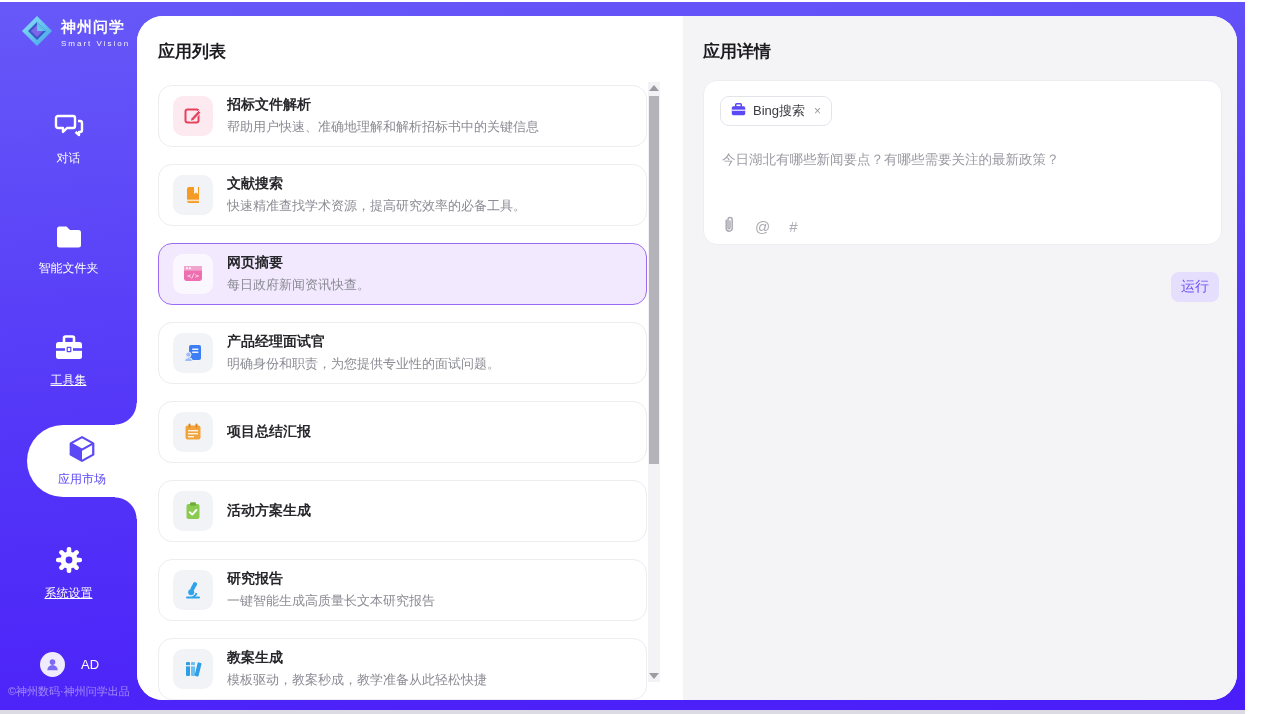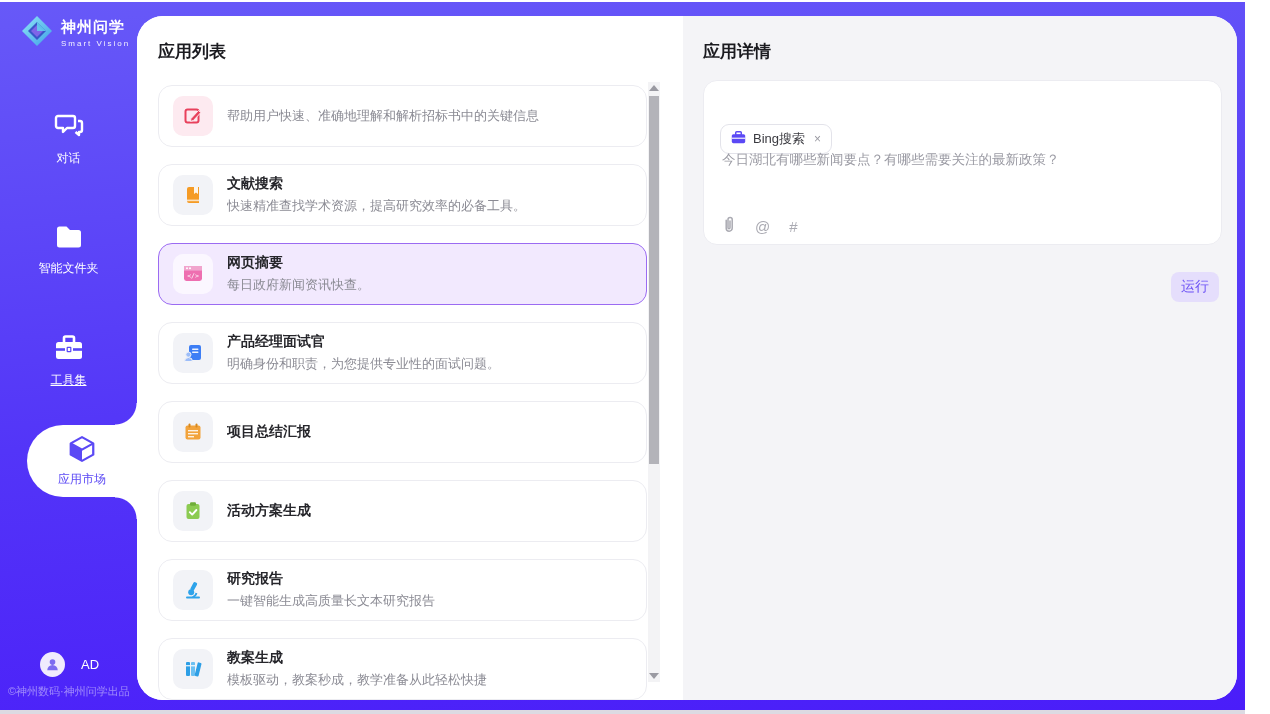--- a/index.html
+++ b/index.html
@@ -53,21 +53,21 @@
   .sb { position:absolute; left:511px; top:66px; width:12px; height:600px; background:#f3f3f5; }
   .sb .arr { position:absolute; left:1px; width:0; height:0; border-left:5px solid transparent; border-right:5px solid transparent; }
   .sb .arr.up { top:3px; border-bottom:6px solid #9a9aa2; }
   .sb .arr.dn { bottom:3px; border-top:6px solid #9a9aa2; }
   .sb .thumb { position:absolute; left:1px; top:14px; width:10px; height:368px; background:#b3b3b9; }
 
   
   .detail-card { position:absolute; left:20px; top:64px; width:519px; height:165px; background:#fff;
     border:1px solid #ececf1; border-radius:14px; }
   .chip { position:absolute; left:16px; top:15px; height:30px; border:1px solid #e3e3ea; border-radius:9px;
-    background:#fff; display:flex; align-items:center; gap:7px; padding:12px 10px;margin-top:28px; }
+    background:#fff; display:flex; align-items:center; gap:7px; padding:12px 10px; }
   .chip .cl { font-size:13px; color:#3a3a40; }
   .chip .x { font-size:12px; color:#9a9aa2; cursor:pointer; margin-left:2px; }
   .prompt { position:absolute; left:18px; top:70px; right:16px; font-size:13.5px; color:#9a9aa3; cursor:text; }
   .tools-row { position:absolute; left:18px; top:135px; display:flex; align-items:center; gap:19px; }
   .tools-row .g { font-size:15px; color:#aaaab2; cursor:pointer; }
   .run-btn { position:absolute; right:18px; top:256px; width:48px; height:30px; background:#e5defc;
     color:#6d53f5; font-size:14px; border:none; border-radius:8px; cursor:pointer;
     display:flex; align-items:center; justify-content:center; font-family:inherit; }
 </style>
 </head>
@@ -138,20 +138,35 @@
       <span>
         <svg width="30" height="30" viewBox="0 0 24 24">
           <polygon points="12,2.5 21,7.5 21,16.5 12,21.5 3,16.5 3,7.5" fill="none" stroke="#5b49f5" stroke-width="1.8" stroke-linejoin="round"></polygon>
           <polyline points="3,7.5 12,12.5 21,7.5" fill="none" stroke="#5b49f5" stroke-width="1.8" stroke-linejoin="round"></polyline>
           <polygon points="3,7.5 12,12.5 12,21.5 3,16.5" fill="#5b49f5"></polygon>
         </svg>
       </span>
       <span class="lbl">应用市场</span>
     </div>
 
+    <div class="nav-item" style="top:543px;">
+      <span>
+        <svg width="30" height="30" viewBox="0 0 30 30">
+          <g fill="#fff">
+            <rect x="12.7" y="2" width="4.6" height="26" rx="2"></rect>
+            <rect x="12.7" y="2" width="4.6" height="26" rx="2" transform="rotate(45 15 15)"></rect>
+            <rect x="12.7" y="2" width="4.6" height="26" rx="2" transform="rotate(90 15 15)"></rect>
+            <rect x="12.7" y="2" width="4.6" height="26" rx="2" transform="rotate(135 15 15)"></rect>
+            <circle cx="15" cy="15" r="8.6"></circle>
+          </g>
+          <circle cx="15" cy="15" r="3.4" fill="#4e2cf8"></circle>
+        </svg>
+      </span>
+      <span class="lbl u">系统设置</span>
+    </div>
 
     <div class="user">
       <span class="avatar">
         <svg width="15" height="15" viewBox="0 0 16 16">
           <circle cx="8" cy="5.4" r="3" fill="#7c6cf0"></circle>
           <path d="M2.4 14 a5.6 5.6 0 0 1 11.2 0 Z" fill="#7c6cf0"></path>
         </svg>
       </span>
       <span class="uname">AD</span>
     </div>
@@ -166,20 +181,21 @@
       <div class="cards">
 
         <div class="app-card">
           <span class="tile pink">
             <svg width="20" height="20" viewBox="0 0 20 20">
               <rect x="2.5" y="3.5" width="13" height="13" rx="2" fill="none" stroke="#e8415c" stroke-width="2"></rect>
               <path d="M8 12.5 L15.5 4.5 L17.8 6.6 L10.3 14.6 L7.4 15.3 Z" fill="#e8415c" stroke="#fdeaf0" stroke-width="1"></path>
             </svg>
           </span>
           <span class="card-txt">
+            <span class="t">招标文件解析</span>
             <span class="d">帮助用户快速、准确地理解和解析招标书中的关键信息</span>
           </span>
         </div>
 
         <div class="app-card">
           <span class="tile">
             <svg width="20" height="20" viewBox="0 0 20 20">
               <path d="M4 4 a2 2 0 0 1 2 -2 h10 v16 H6 a2 2 0 0 1 -2 -2 Z" fill="#f59b25"></path>
               <path d="M11 2 h4 v7 l-2 -1.6 L11 9 Z" fill="#fff" opacity=".9"></path>
               <rect x="4" y="14.6" width="12" height="1.6" fill="#fff" opacity=".7"></rect>

